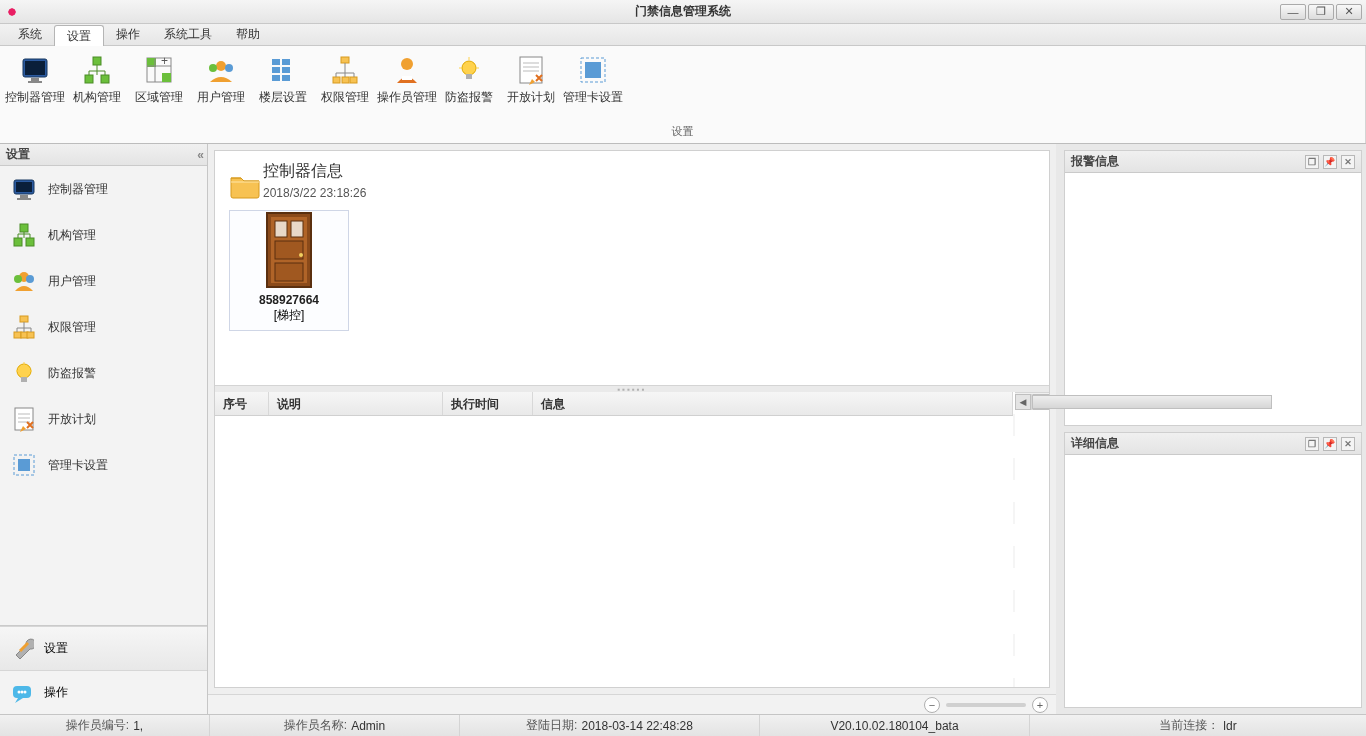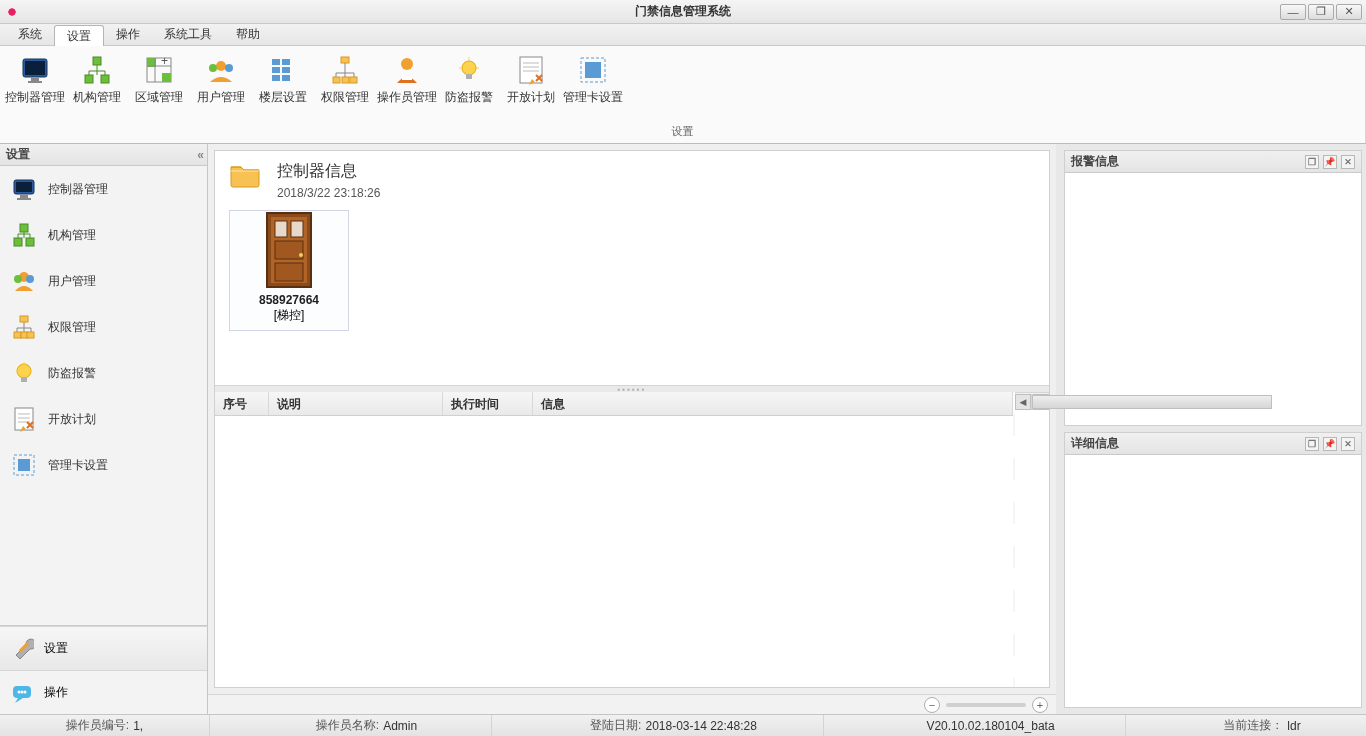--- a/index.html
+++ b/index.html
@@ -36,21 +36,21 @@
 .navitem .nico { width:28px; height:28px; display:flex; align-items:center; justify-content:center; }
 .navitem .nlbl { color:#333; }
 .navbottom { border-top:1px solid #cacaca; }
 .navtab { height:44px; display:flex; align-items:center; padding-left:10px; gap:10px; cursor:pointer; border-top:1px solid #d6d6d6; }
 .navtab.active { background:linear-gradient(#f6f6f6,#e8e8e8); }
 
 
 .center { flex:1; display:flex; flex-direction:column; background:#efefef; min-width:0; }
 .content-area { flex:1; margin:6px; background:#efefef; display:flex; flex-direction:column; border:1px solid #d0d0d0; min-height:0; }
 .content-top { background:#fff; border-bottom:1px solid #d4d4d4; flex:0 0 235px; overflow:auto; }
-.ct-header { display:flex; align-items:flex-start; padding:10px 14px 6px; gap:16px; }
+.ct-header { display:flex; align-items:flex-end; padding:10px 14px 6px; gap:2px; }
 .folder-ico { width:32px; height:28px; }
 .ct-title { font-size:16px; color:#333; }
 .ct-sub { color:#555; margin-top:4px; }
 .device-grid { padding:4px 14px 10px; display:flex; flex-wrap:wrap; gap:10px; }
 .device { width:120px; border:1px solid #cfd6e6; background:#fcfdff; display:flex; flex-direction:column; align-items:center; padding:0 4px 6px; cursor:pointer; }
 .device .dlbl { font-weight:bold; color:#222; margin-top:4px; }
 .device .dsub { color:#000000; }
 .v-splitter { height:6px; background:#eaeaea; cursor:ns-resize; display:flex; align-items:center; justify-content:center; color:#b0b0b0; font-size:8px; letter-spacing:2px; }
 
 
@@ -67,21 +67,21 @@
 .zoomslider { width:80px; height:4px; background:#d0d0d0; border-radius:2px; }
 
 
 .rightcol { width:310px; display:flex; flex-direction:column; gap:6px; padding:6px 4px 6px 8px; }
 .panel { flex:1; background:#fff; border:1px solid #cfcfcf; display:flex; flex-direction:column; }
 .panel-hdr { height:22px; background:linear-gradient(#f0f0f0,#e4e4e4); border-bottom:1px solid #cacaca; display:flex; align-items:center; justify-content:space-between; padding:0 6px; color:#444; font-weight:bold; }
 .panel-tools { display:flex; gap:4px; }
 .ptool { width:14px; height:14px; border:1px solid #b8b8b8; background:#f4f4f4; display:flex; align-items:center; justify-content:center; font-size:9px; color:#777; cursor:pointer; }
 
 
-.statusbar { height:22px; background:linear-gradient(#f1f1f1,#e3e3e3); border-top:1px solid #c5c5c5; display:flex; align-items:center; color:#333;gap:32px; }
+.statusbar { height:22px; background:linear-gradient(#f1f1f1,#e3e3e3); border-top:1px solid #c5c5c5; display:flex; align-items:center; color:#333; }
 .statusbar .cell { padding:0 20px; border-right:1px solid #d4d4d4; height:100%; display:flex; align-items:center; }
 .statusbar .lbl { color:#555; margin-right:4px; }
 
 
 svg { display:block; }
 </style>
 </head>
 <body>
 
 <div class="titlebar">

